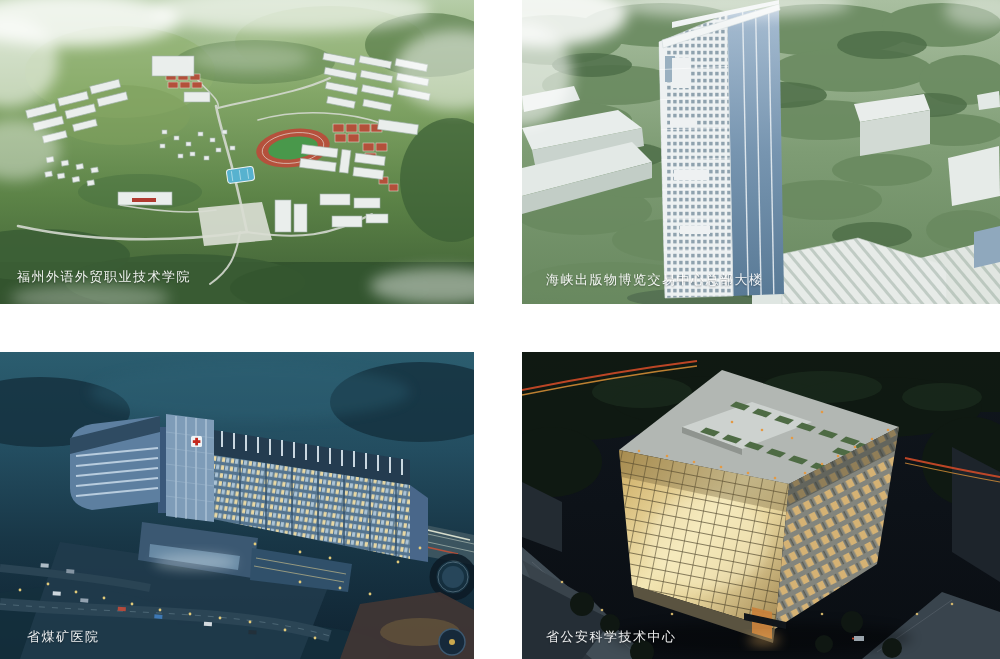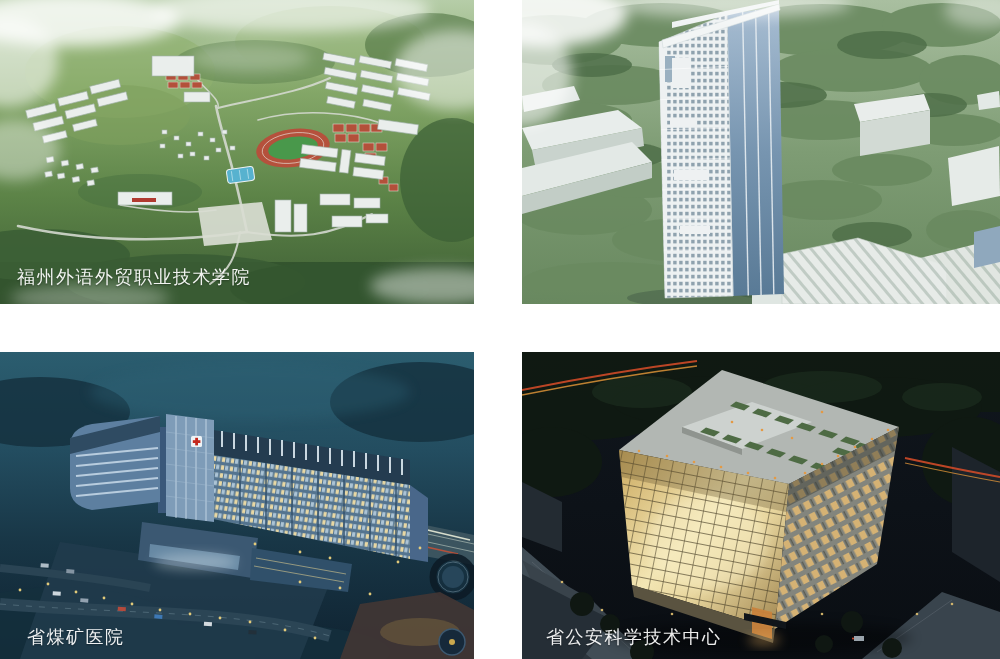--- a/index.html
+++ b/index.html
@@ -4,21 +4,21 @@
 <style>
   html,body{margin:0;padding:0;background:#ffffff;}
   #page{position:relative;width:1000px;height:659px;background:#ffffff;overflow:hidden;
         font-family:"DejaVu Sans", sans-serif;}
   .panel{position:absolute;margin:0;padding:0;overflow:hidden;}
   .panel svg{display:block;width:100%;height:100%;}
   #panel-campus  {left:0;   top:0;   width:474px;height:304px;}
   #panel-tower   {left:522px;top:0;  width:478px;height:304px;}
   #panel-hospital{left:0;   top:352px;width:474px;height:307px;}
   #panel-tech    {left:522px;top:352px;width:478px;height:307px;}
-  .caption{position:absolute;color:#ffffff;font-size:18px;line-height:18px;
+  .caption{position:absolute;color:#ffffff;font-size:13px;line-height:18px;
            letter-spacing:1.5px;opacity:.93;white-space:nowrap;
            text-shadow:0 1px 2px rgba(0,0,0,.38);}
   #cap-campus  {left:17px; top:268px;}
   #cap-tower   {left:546px;top:271px;}
   #cap-hospital{left:27px; top:628px;}
   #cap-tech    {left:546px;top:628px;}
 </style>
 </head>
 <body>
 
@@ -577,16 +577,17 @@
           <circle cx="80" cy="258" r="1.3"></circle>
           <circle cx="150" cy="262" r="1.3"></circle>
         <circle cx="300" cy="262" r="1.3"></circle>
           <circle cx="395" cy="262" r="1.3"></circle>
           <circle cx="430" cy="252" r="1.3"></circle>
       </g>
     </svg>
   </figure>
 
   <span class="caption" id="cap-campus">福州外语外贸职业技术学院</span>
+  <span class="caption" id="cap-tower">海峡出版物博览交易中心总部大楼</span>
   <span class="caption" id="cap-hospital">省煤矿医院</span>
   <span class="caption" id="cap-tech">省公安科学技术中心</span>
 
 </div>
 
 </body></html>

